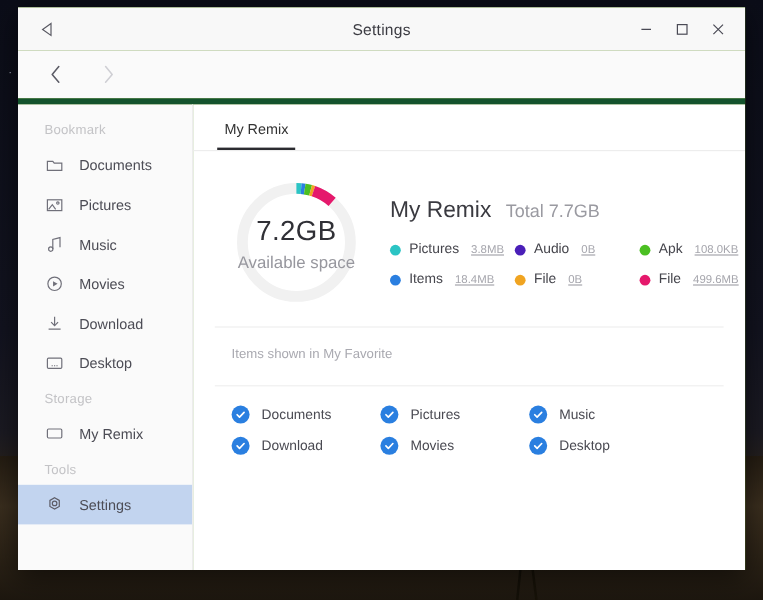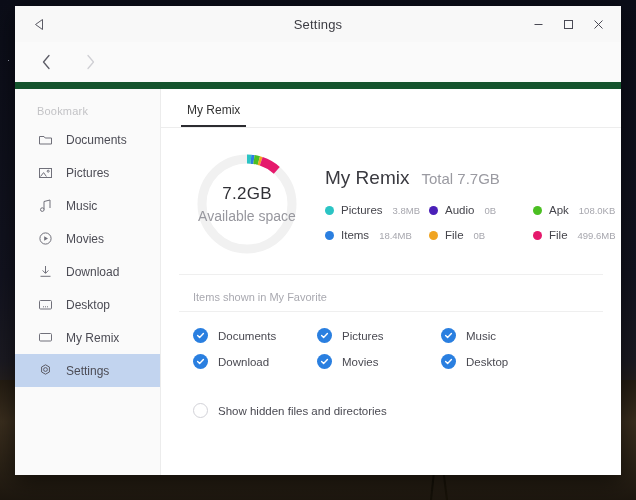--- a/index.html
+++ b/index.html
@@ -74,21 +74,21 @@
   
   #navbar {
     height: 40px; flex: none;
     background: #fafafa;
     display: flex; align-items: center;
     padding-left: 22px; gap: 26px;
   }
   .nav-chev { width: 18px; height: 22px; display:flex; align-items:center; justify-content:center; }
 
   
-  #body-row { flex: 1; display: flex; min-height: 0; border-top: 7px solid #14532d; }
+  #body-row { flex: 1; display: flex; min-height: 0; border-top: 5px solid #14532d; }
 
   
   #sidebar {
     width: 145px; flex: none;
     background: #fafafa;
     border-right: 1px solid #ececec;
     padding-top: 8px;
     font-size: 12px;
   }
   .side-group {
@@ -127,43 +127,43 @@
     display: flex; align-items: center;
     padding: 22px 0 16px 14px;
     border-bottom: 1px solid #efefef;
     margin: 0 18px 0 18px;
   }
   #donut-wrap { width: 108px; height: 108px; flex: none; position: relative; }
   #donut-center {
     position: absolute; inset: 0;
     display: flex; flex-direction: column; align-items: center; justify-content: center;
   }
-  #donut-value { font-size: 17px; color: #303036; letter-spacing: .3px; }
+  #donut-value { font-size: 23px; color: #303036; letter-spacing: .3px; }
   #donut-label { font-size: 14px; color: #97979e; margin-top: 4px; }
 
   #legend-block { margin-left: 24px; flex: 1; min-width: 0; }
   #legend-head { display: flex; align-items: baseline; gap: 12px; }
   #drive-name { font-size: 19px; color: #3a3a40; }
   #drive-total { font-size: 15px; color: #9a9aa1; }
   #legend-grid {
     margin-top: 15px;
     display: grid;
     grid-template-columns: 104px 104px 1fr;
     row-gap: 13px;
   }
   .legend-item { display: flex; align-items: center; gap: 7px; }
   .dot { width: 9px; height: 9px; border-radius: 50%; flex: none; }
   .legend-name { font-size: 11.5px; color: #45454c; }
-  .legend-size { font-size: 9.5px; color: #a6a6ad; margin-left: 3px; }
+  .legend-size { font-size: 9.5px; color: #a6a6ad; margin-left: 3px; text-decoration: underline; }
 
   
   .section { margin: 0 18px; }
   .section-title {
     font-size: 11px; color: #a9a9b0;
-    padding: 16px 0 8px 14px;
+    padding: 16px 0 20px 14px;
     border-bottom: 1px solid #efefef;
   }
   .check-grid {
     display: grid;
     grid-template-columns: 124px 124px 1fr;
     row-gap: 11px;
     padding: 16px 0 18px 14px;
   }
   .check-row { display: flex; align-items: center; gap: 10px; }
   .cbox {
@@ -290,30 +290,32 @@
       <div class="side-item">
         <span class="side-icon">
           <svg width="15" height="15" viewBox="0 0 15 15">
             <rect x="1.5" y="3.5" width="12" height="8.5" rx="1" fill="none" stroke="#70707a" stroke-width="1"></rect>
             <path d="M5 9.8 h1 M7 9.8 h1 M9 9.8 h1" stroke="#70707a" stroke-width="1"></path>
           </svg>
         </span>
         <span>Desktop</span>
       </div>
 
+      <div class="side-group">Storage</div>
 
       <div class="side-item">
         <span class="side-icon">
           <svg width="15" height="15" viewBox="0 0 15 15">
             <rect x="1.5" y="3.5" width="12" height="7.5" rx="1" fill="none" stroke="#70707a" stroke-width="1"></rect>
           </svg>
         </span>
         <span>My Remix</span>
       </div>
 
+      <div class="side-group">Tools</div>
 
 
       <div class="side-item selected">
         <span class="side-icon">
           <svg width="15" height="15" viewBox="0 0 15 15">
             <path d="M7.5 1.8 L11.4 4 V9 L7.5 11.2 L3.6 9 V4 Z" fill="none" stroke="#5d5d67" stroke-width="1"></path>
             <circle cx="7.5" cy="6.5" r="1.9" fill="none" stroke="#5d5d67" stroke-width="1"></circle>
           </svg>
         </span>
         <span>Settings</span>
@@ -444,23 +446,17 @@
               <svg width="9" height="9" viewBox="0 0 9 9">
                   <path d="M1.6 4.6 L3.6 6.6 L7.4 2.6" fill="none" stroke="#fff" stroke-width="1.4" stroke-linecap="round" stroke-linejoin="round"></path>
                 </svg>
             </span>
             <span class="check-label">Desktop</span>
           </div>
         </div>
       </div>
 
       <div class="section">
-        <div class="single-row">
-          <div class="check-row">
-            <span class="cbox off"></span>
-            <span class="check-label">Show hidden files and directories</span>
-          </div>
-        </div>
       </div>
 
     </div>
   </div>
 </div>
 
 </body></html>

